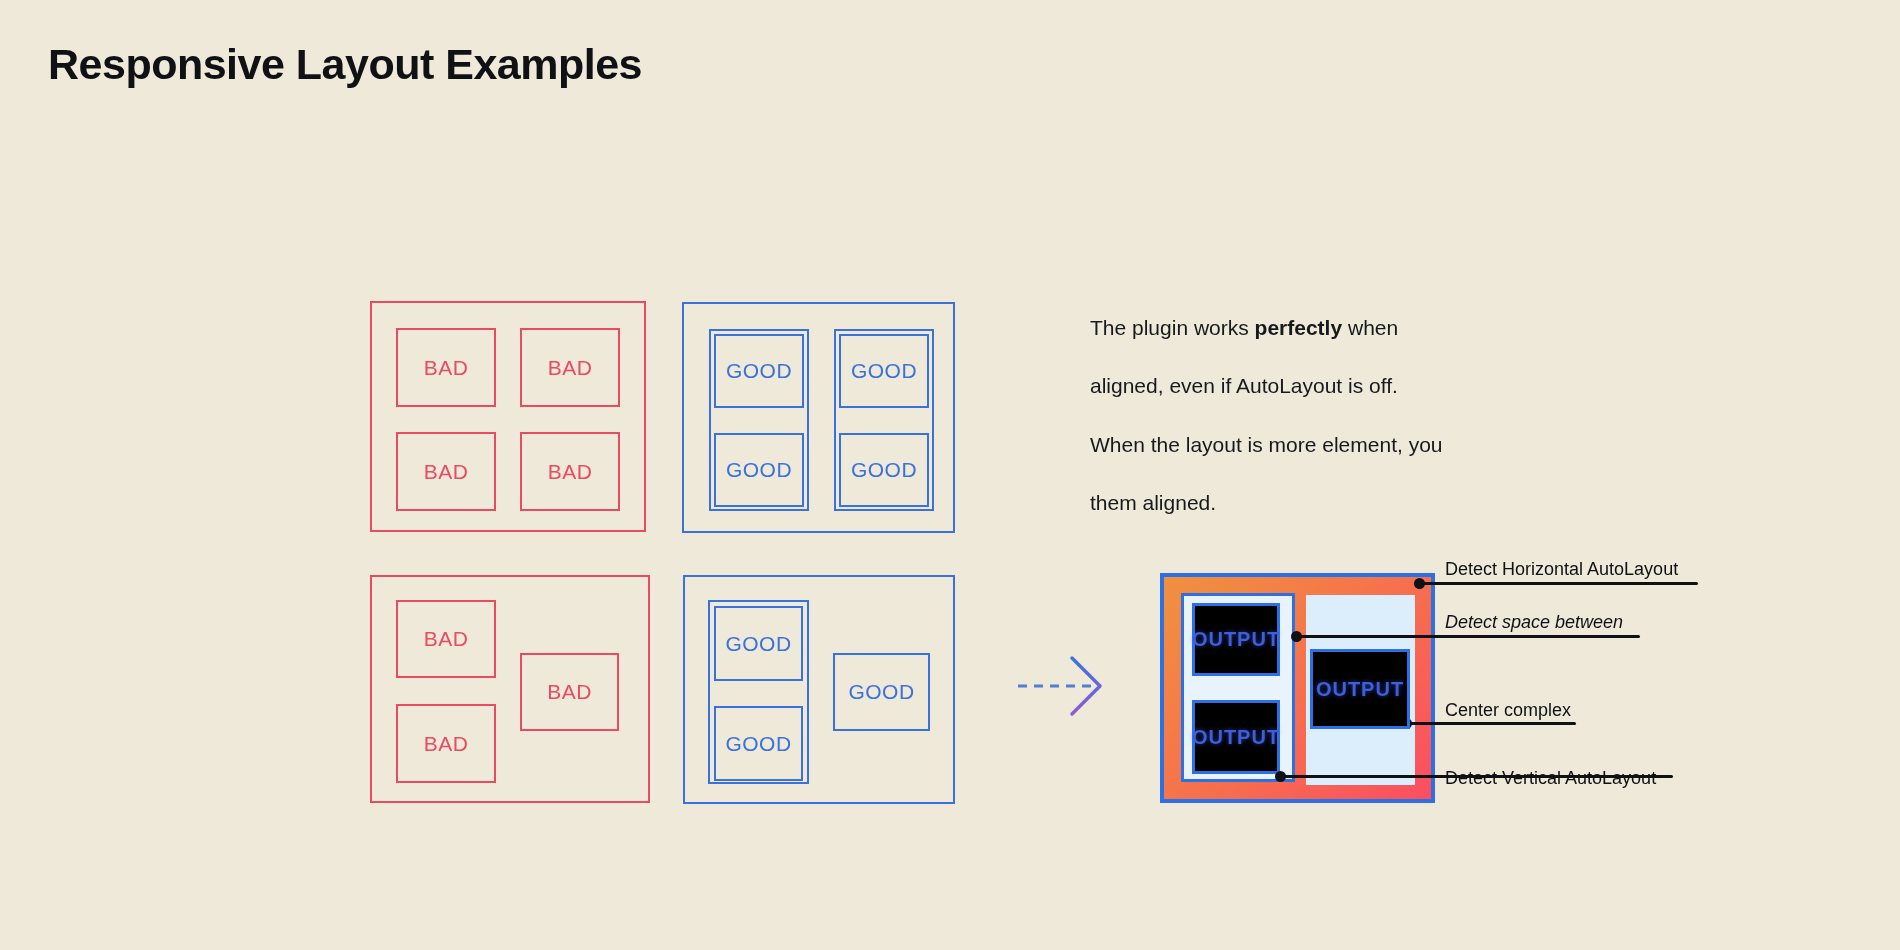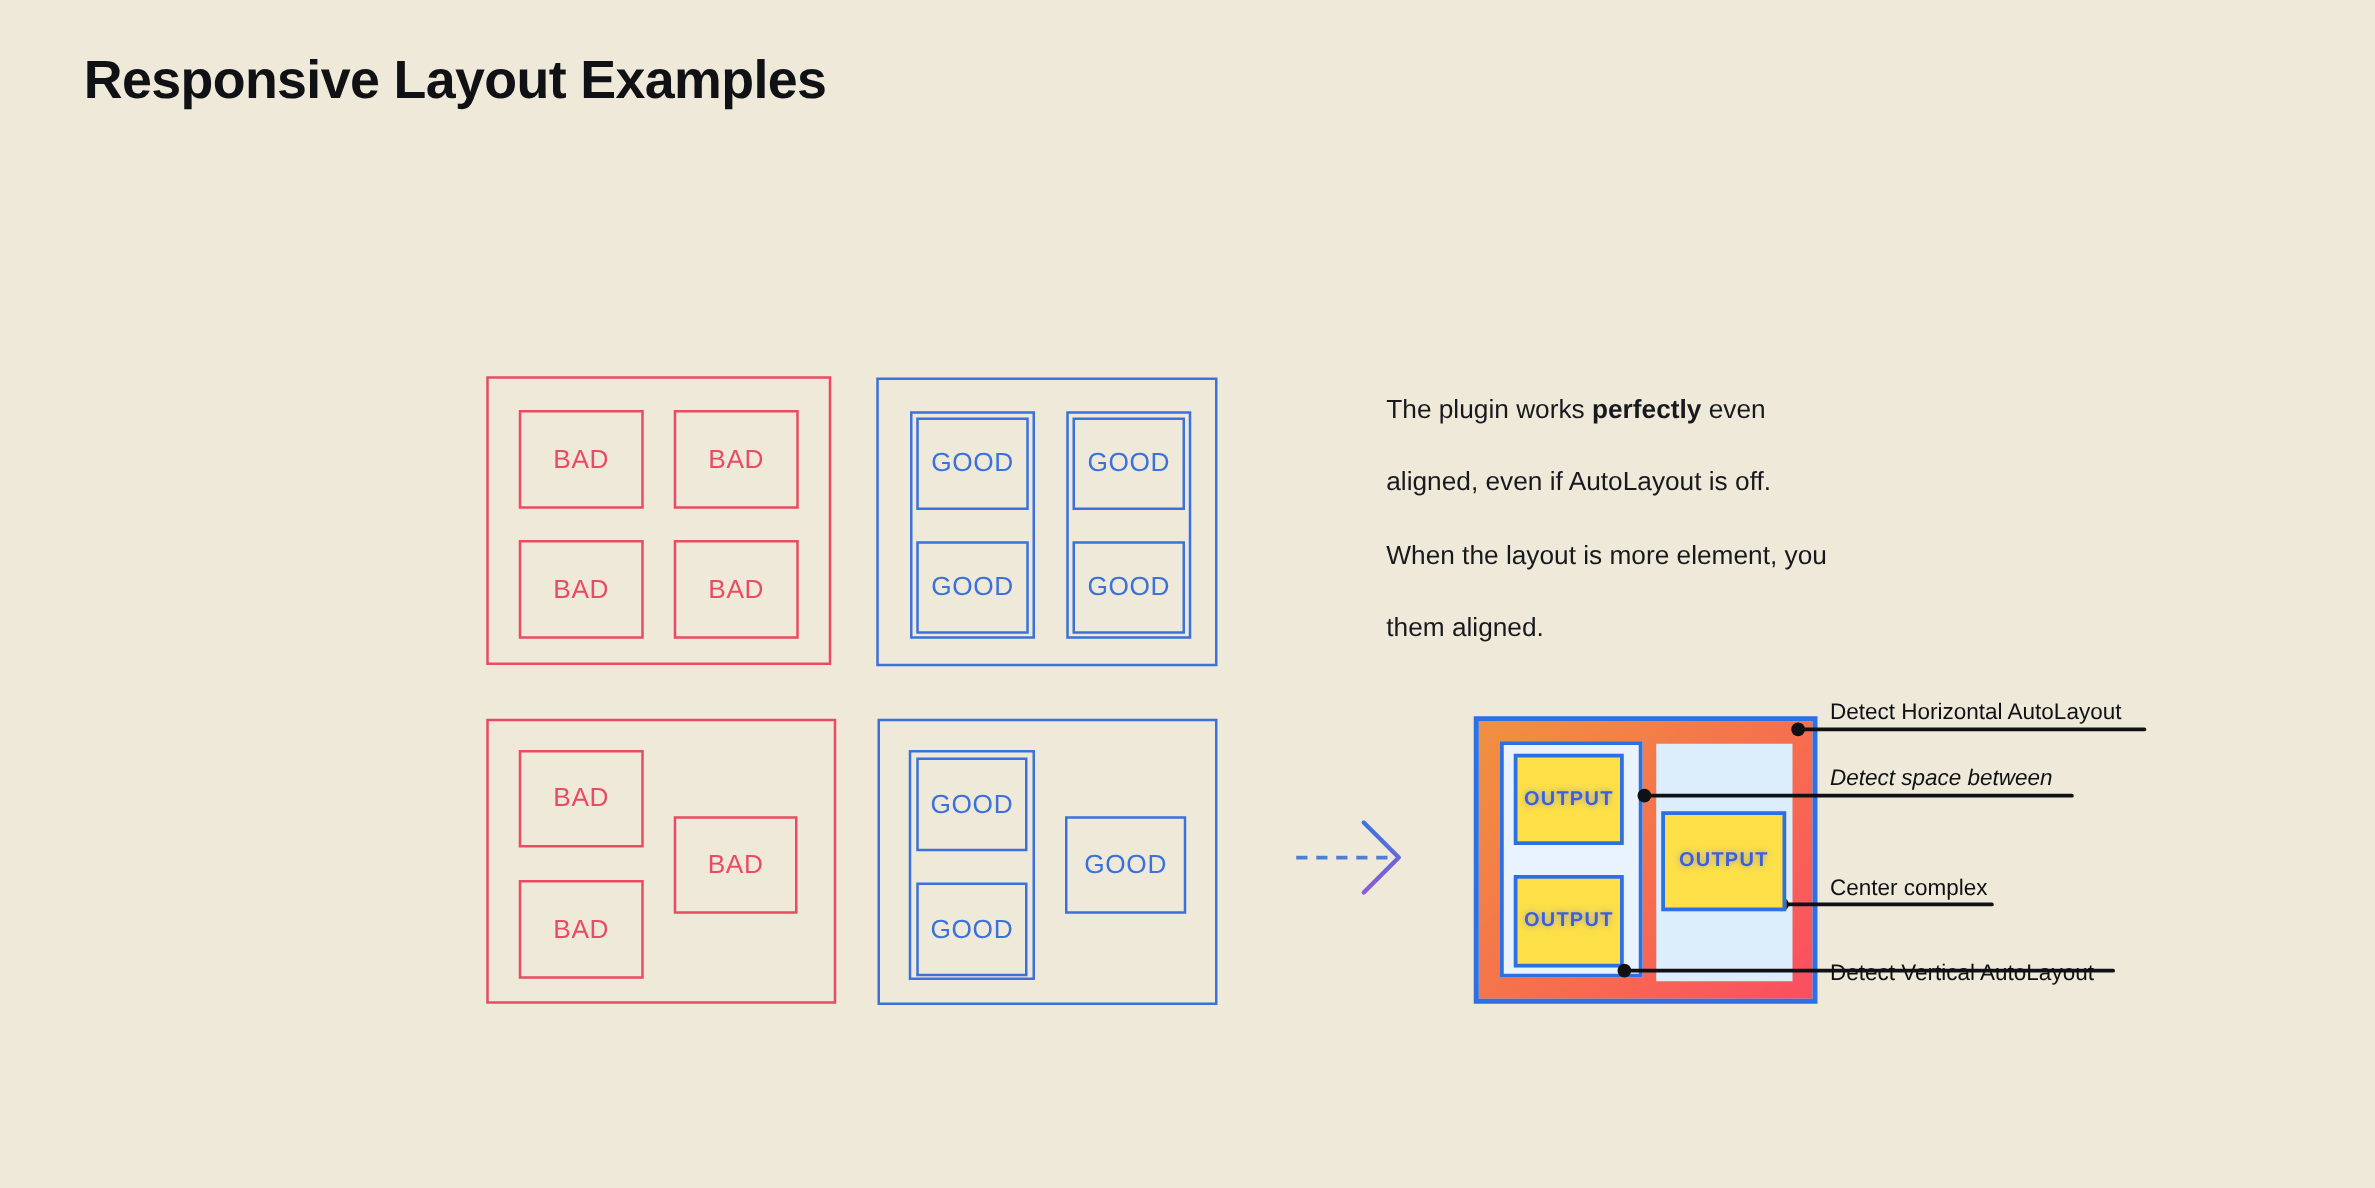--- a/index.html
+++ b/index.html
@@ -2,21 +2,21 @@
 <html><head>
 <meta charset="utf-8">
 <style>
   * { margin:0; padding:0; box-sizing:border-box; }
   html,body { width:1900px; height:950px; }
   body {
     background:#EFE9DA;
     font-family:"Liberation Sans", sans-serif;
     overflow:hidden;
   }
-  .canvas { position:relative; width:1692px; height:950px;margin-left:19px; }
+  .canvas { position:relative; width:1692px; height:950px; }
 
   
   .page-title {
     position:absolute; left:48px; top:40px;
     font-size:43px; font-weight:700; letter-spacing:-0.5px;
     color:#101114;
   }
 
   
   .frame { position:absolute; border:2px solid; }
@@ -70,23 +70,23 @@
   .panel {
     position:absolute; left:1160px; top:573px; width:275px; height:230px;
     border:4px solid #2D70E4;
     background:linear-gradient(135deg,#F0913F 0%,#F66E4E 55%,#FA4E62 100%);
   }
   .owrap {
     position:absolute; left:17px; top:16px; width:114px; height:189px;
     border:3px solid #2D70E4; background:#E9F3FD;
   }
   .obox {
-    position:absolute; background:#fde047; border:3px solid #2D70E4;
+    position:absolute; background:#000000; border:3px solid #2D70E4;
     display:flex; align-items:center; justify-content:center;
-    color:#3B5FE0; font-size:16px; font-weight:700; letter-spacing:1px;
+    color:#3B5FE0; font-size:20px; font-weight:700; letter-spacing:1px;
     text-shadow:0 0 5px rgba(80,100,240,0.55);
   }
   .owrap .o1 { left:8px; top:7px;   width:88px; height:73px; }
   .owrap .o2 { left:8px; top:104px; width:88px; height:74px; }
   .strip {
     position:absolute; left:142px; top:18px; width:109px; height:190px;
     background:#DCEDFC;
   }
   .obox.center { left:146px; top:72px; width:100px; height:80px; z-index:2; }
 
@@ -149,21 +149,21 @@
 
   <div class="frame blue" id="good-grouped">
     <div class="wrap w1">
       <div class="box blue g1">GOOD</div>
       <div class="box blue g2">GOOD</div>
     </div>
     <div class="box blue g3">GOOD</div>
   </div>
 
   <div class="desc">
-    <p><span>The plugin works </span><b>perfectly</b><span> even</span><br>
+    <p><span>The plugin works </span><b>perfectly</b><span> when</span><br>
       <br>
       <span>aligned, even if AutoLayout is off.</span></p>
     <p><span>When the layout is more element, you</span><br>
       <br>
       <span>them aligned.</span></p>
   </div>
 
   <svg class="arrow" width="100" height="76" viewBox="0 0 100 76">
     <defs>
       <linearGradient id="chev" x1="0" y1="0" x2="0" y2="1">

